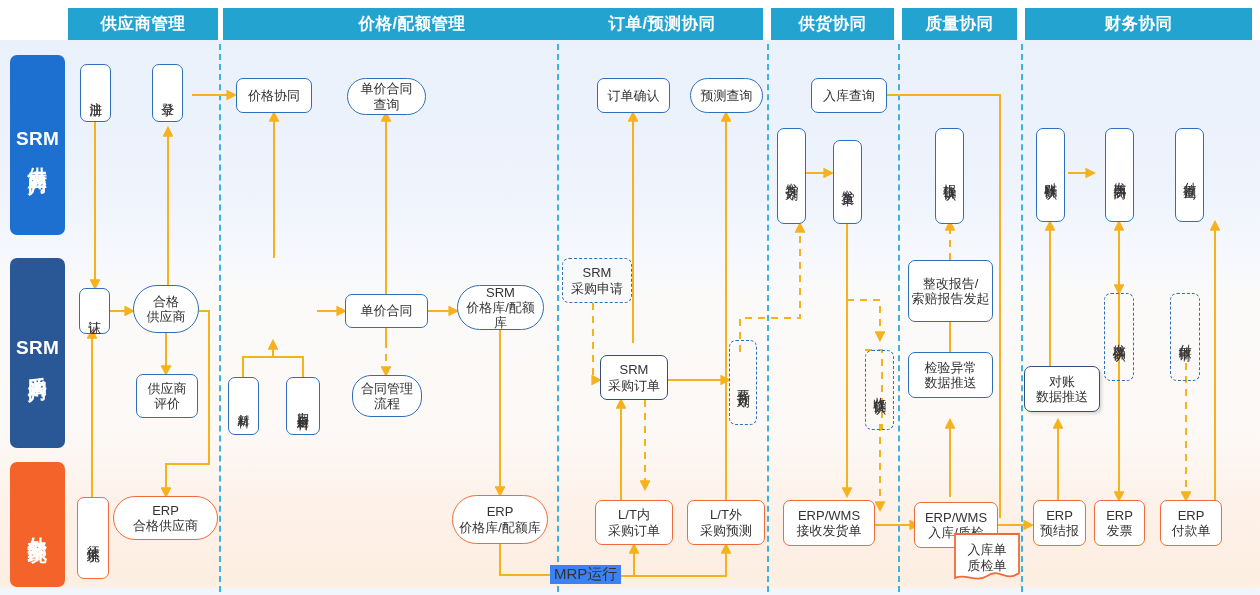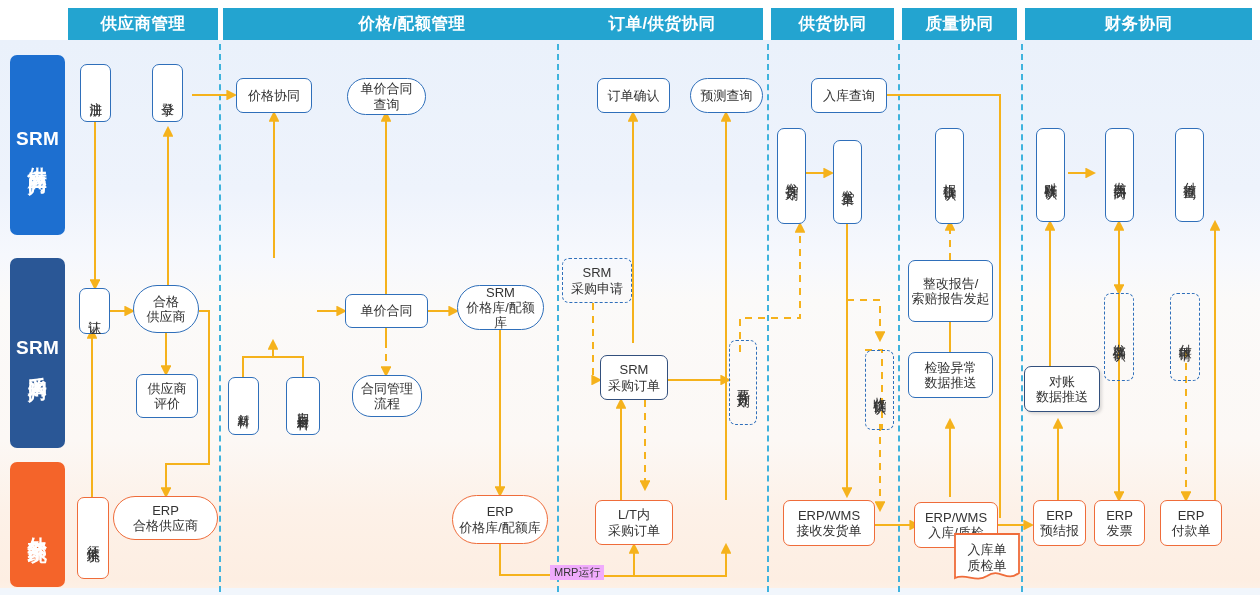--- a/index.html
+++ b/index.html
@@ -61,22 +61,22 @@
   .node.small  {font-size:12px;}
   .node.shadow {box-shadow:2px 2px 3px rgba(80,80,80,.18);}
 
   
   .docnode{position:absolute;z-index:6;}
   .docnode .dtxt{position:absolute;left:0;top:0;width:100%;height:100%;
      display:flex;flex-direction:column;align-items:center;justify-content:center;
      font-size:13px;color:#333;line-height:1.2;}
 
   
-  .linelabel{position:absolute;background:#f0abfc;padding:0 4px;
-     font-size:11px;color:#333;z-index:7;}
+  .linelabel{position:absolute;background:#3b82f6;padding:0 4px;
+     font-size:15px;color:#333;z-index:7;}
 
   svg.wires{position:absolute;left:0;top:0;width:1260px;height:595px;
      z-index:2;pointer-events:none;}
   .s{stroke:#f5b21c;stroke-width:2;fill:none;}
   .sd{stroke:#f5b21c;stroke-width:2;fill:none;stroke-dasharray:7 6;}
 </style>
 </head>
 <body>
 
 <div id="stage">
@@ -84,21 +84,21 @@
   <div class="bands"></div>
   <div class="bands-bottomedge"></div>
 
   <div class="hdr" style="left:68px;width:150px;">
       <span>供应商管理</span>
     </div>
   <div class="hdr" style="left:223px;width:330px;padding-left:24px;">
       <span>价格/配额管理</span>
     </div>
   <div class="hdr" style="left:561px;width:202px;">
-      <span>订单/供货协同</span>
+      <span>订单/预测协同</span>
     </div>
   <div class="hdr" style="left:771px;width:123px;">
       <span>供货协同</span>
     </div>
   <div class="hdr" style="left:902px;width:115px;">
       <span>质量协同</span>
     </div>
   <div class="hdr" style="left:1025px;width:227px;">
       <span>财务协同</span>
     </div>
@@ -240,20 +240,23 @@
     </div>
   <div class="node navy" style="left:600px;top:355px;width:68px;height:45px;">
       <span><span>SRM</span><br><span>采购订单</span></span>
     </div>
   <div class="node dash vert" style="left:729px;top:340px;width:28px;height:85px;">
       <span>要货计划</span>
     </div>
   <div class="node orange" style="left:595px;top:500px;width:78px;height:45px;">
       <span><span>L/T内</span><br><span>采购订单</span></span>
     </div>
+  <div class="node orange" style="left:687px;top:500px;width:78px;height:45px;">
+      <span><span>L/T外</span><br><span>采购预测</span></span>
+    </div>
   <div class="linelabel" style="left:550px;top:565px;"><span>MRP运行</span></div>
 
   <div class="node blue" style="left:811px;top:78px;width:76px;height:35px;">
       <span>入库查询</span>
     </div>
   <div class="node blue vert" style="left:777px;top:128px;width:29px;height:96px;">
       <span>发货计划</span>
     </div>
   <div class="node blue vert" style="left:833px;top:140px;width:29px;height:84px;">
       <span>发货单</span>

